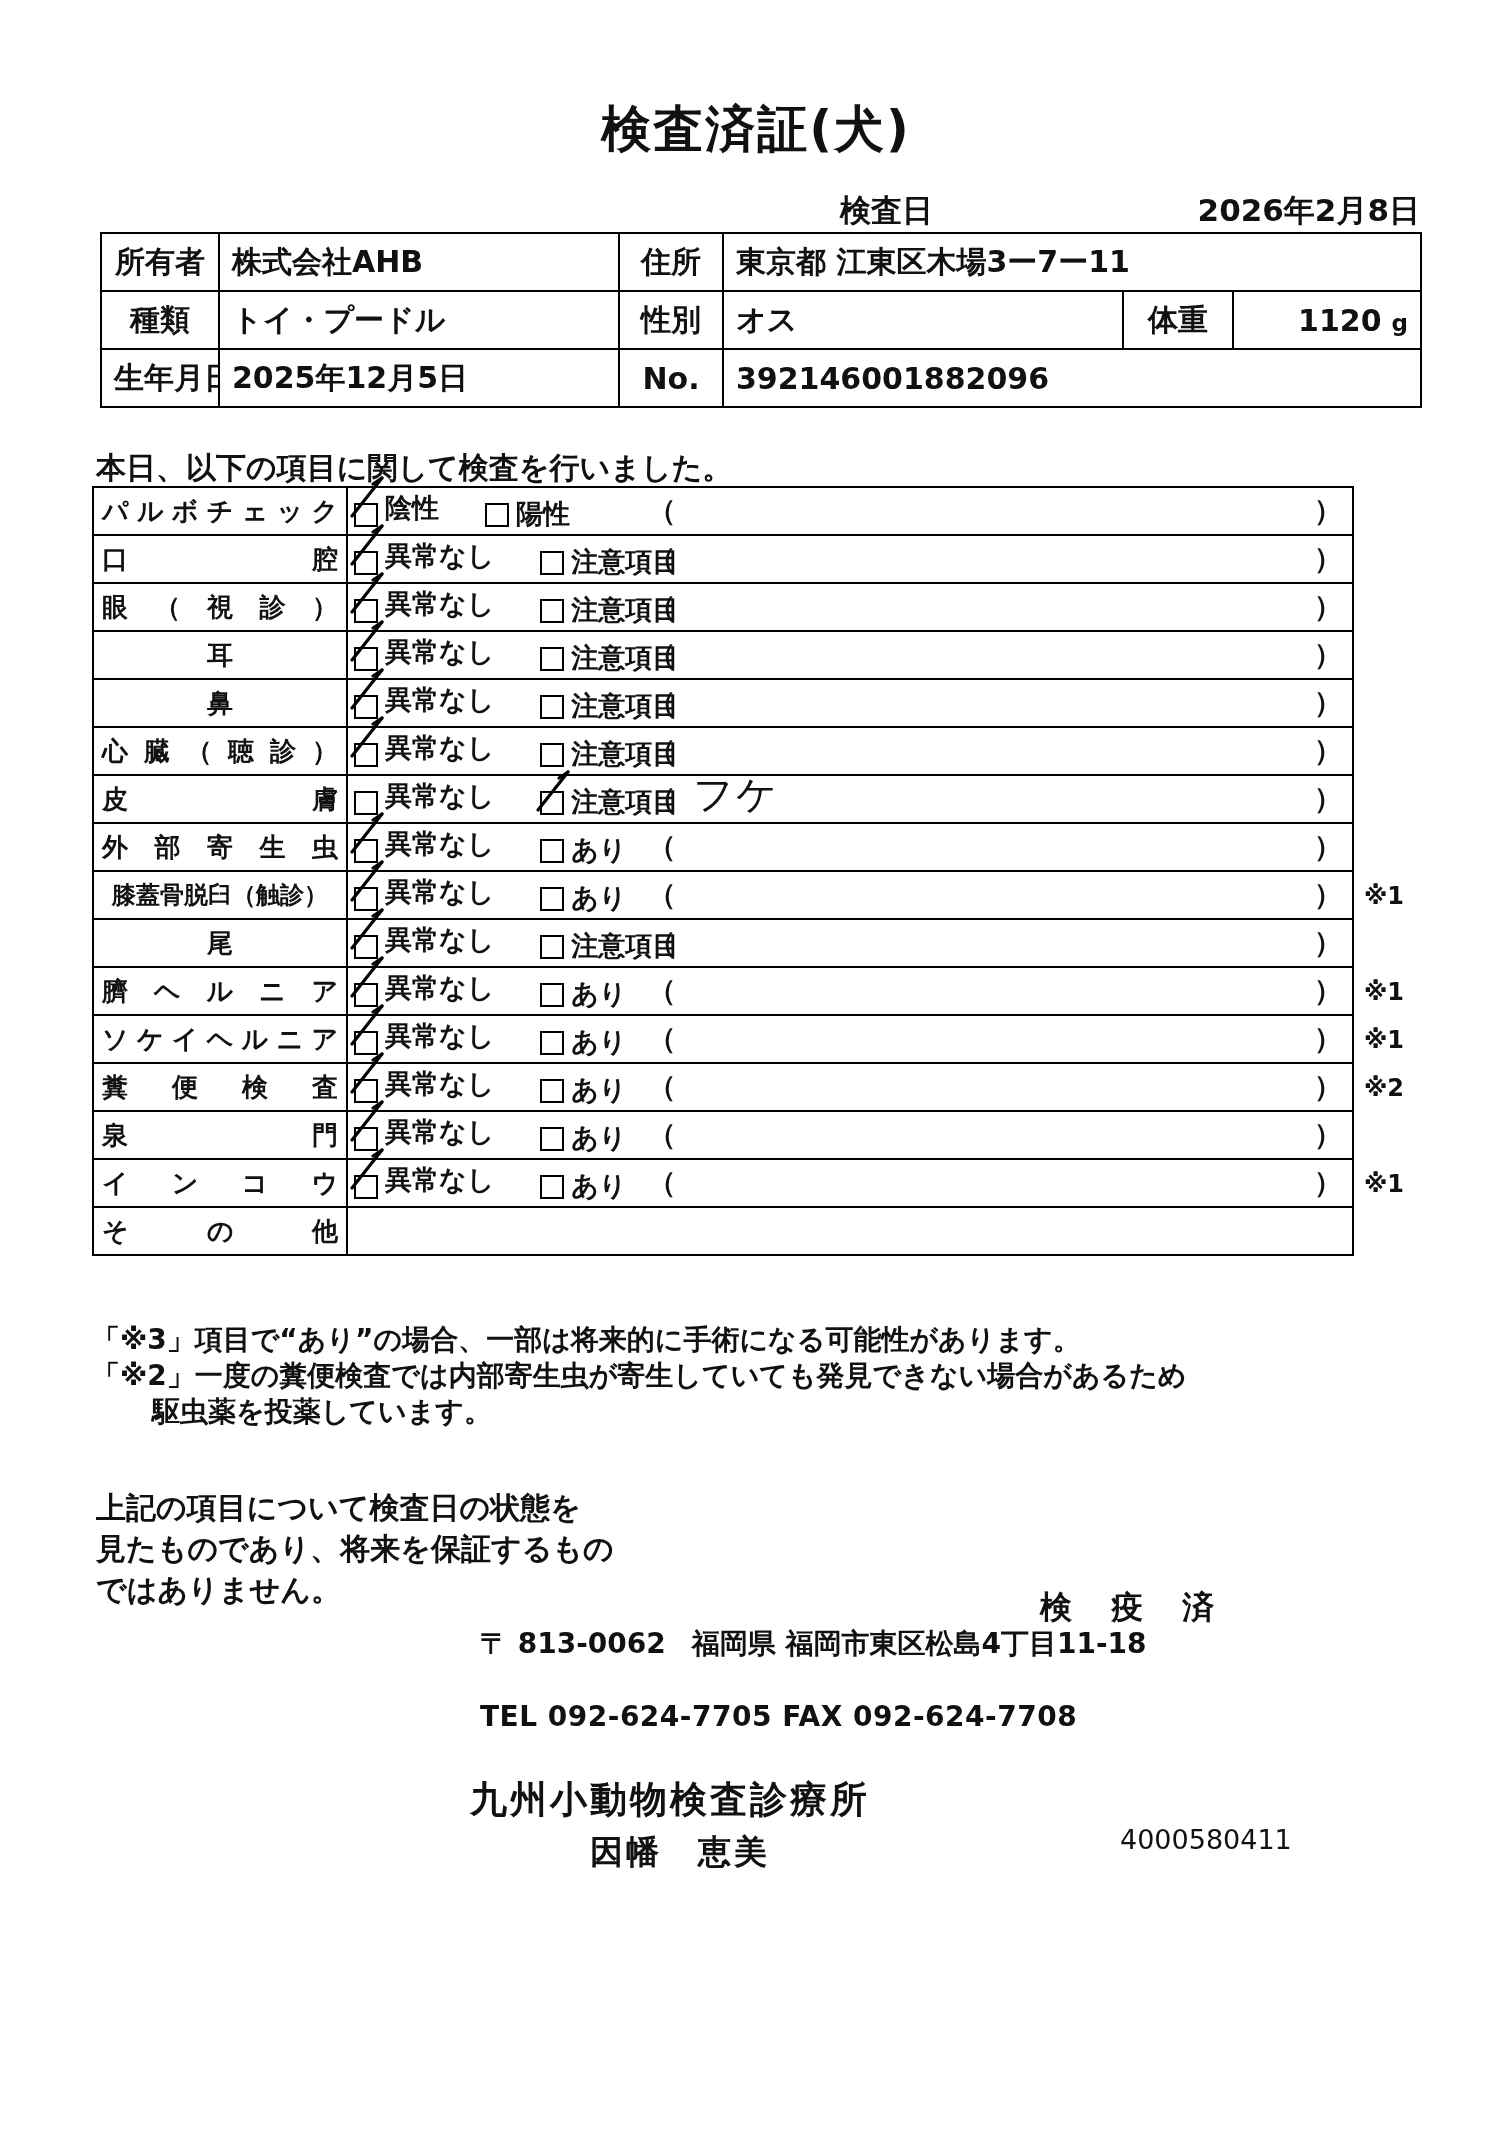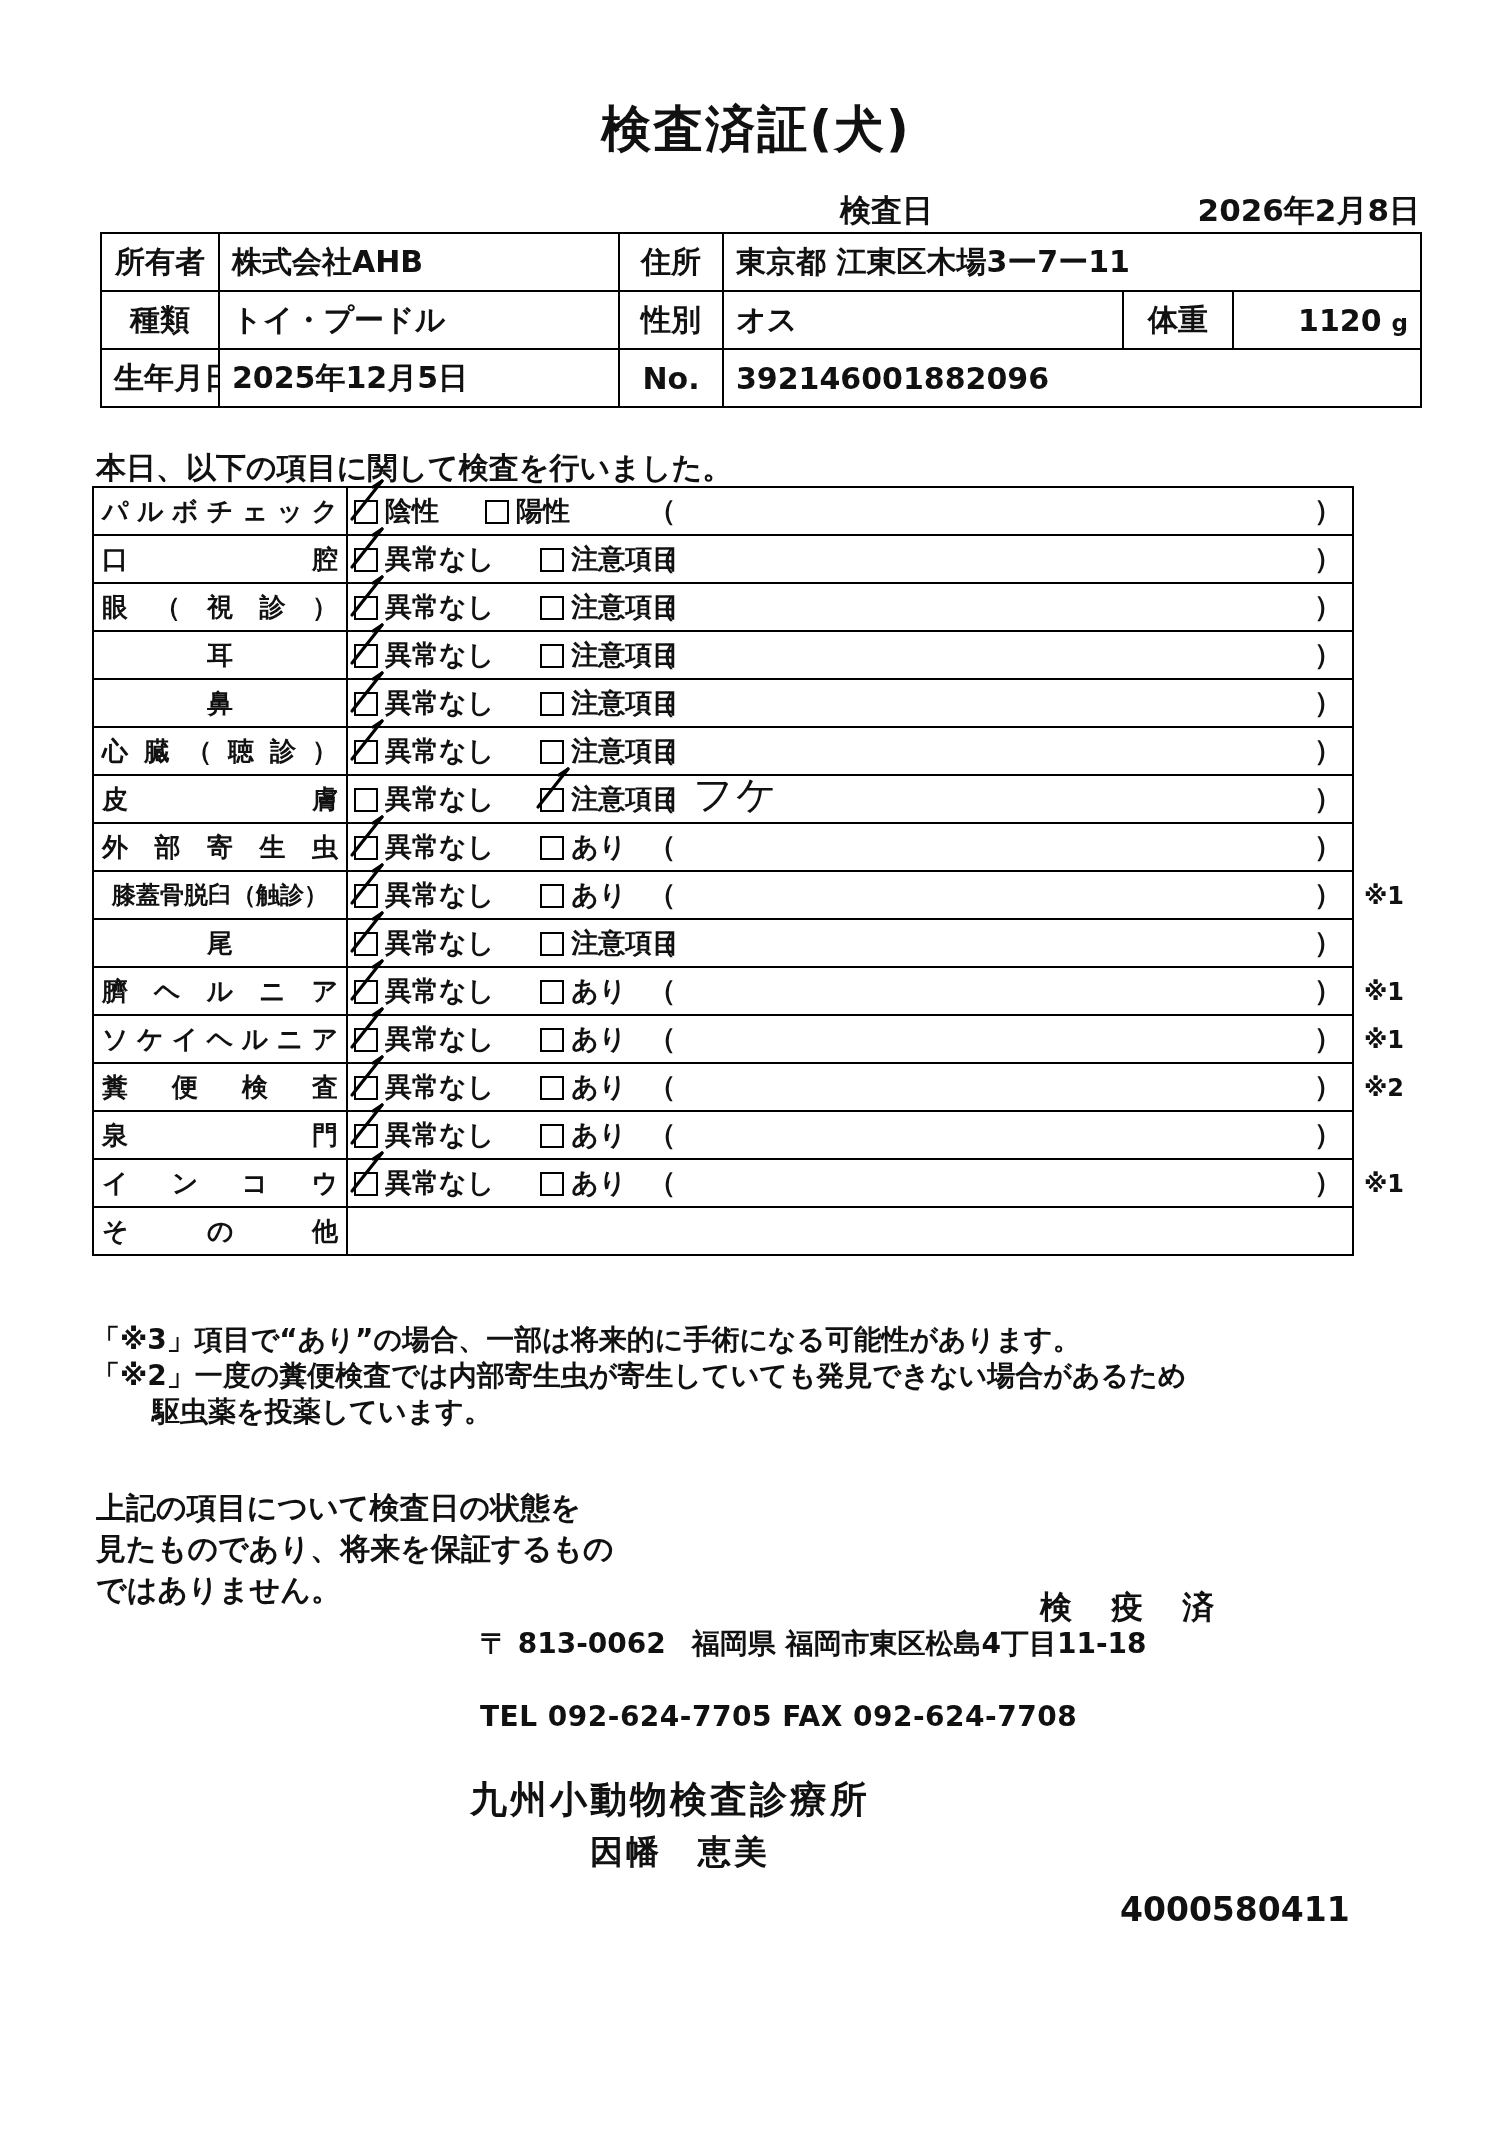--- a/index.html
+++ b/index.html
@@ -53,21 +53,21 @@
     border:2px solid #000;height:46px;padding:0;vertical-align:middle;
     font-size:27px;font-weight:700;white-space:nowrap;
   }
   td.c-name{
     width:236px;padding:0 8px;font-size:26px;
     text-align:justify;text-align-last:justify;position:relative;
   }
   td.c-name.plain{text-align:center;text-align-last:center;}
   td.c-opts{padding-left:6px;position:relative;}
   .opt{display:inline-flex;align-items:center;position:relative;}
-  .opt.o1{margin-left:0;}
+  .opt.o1{margin-left:0;align-items:flex-end;}
   .opt.o2{margin-left:46px;}
   .box{
     display:inline-block;width:20px;height:20px;border:2.5px solid #000;
     margin-right:7px;position:relative;top:1px;flex:none;
   }
   
   .tick{position:absolute;left:-6px;top:-16px;width:46px;height:46px;pointer-events:none;}
   .paren-open{position:absolute;left:300px;top:50%;transform:translateY(-50%);font-size:28px;font-weight:700;}
   .paren-close{position:absolute;right:10px;top:50%;transform:translateY(-50%);font-size:28px;font-weight:700;}
   .hand-note{
@@ -95,21 +95,21 @@
     letter-spacing:14px;
     margin-top:46px;
   }
 
   
   .clinic-addr{position:absolute;left:480px;top:1625px;font-size:28px;font-weight:700;}
   .clinic-addr .zip{margin-right:26px;}
   .clinic-tel{position:absolute;left:480px;top:1700px;font-size:28px;font-weight:700;letter-spacing:.5px;}
   .clinic-name{position:absolute;left:470px;top:1775px;font-size:37px;font-weight:700;letter-spacing:3px;}
   .clinic-person{position:absolute;left:470px;top:1830px;width:420px;text-align:center;font-size:33px;font-weight:700;letter-spacing:3px;}
-  .serial{position:absolute;left:1120px;top:1890px;font-size:33px;font-weight:700;}
+  .serial{position:absolute;left:1120px;top:1824px;font-size:27px;font-weight:400;}
 </style>
 </head>
 <body>
 
 <div class="page">
 
   <div class="doc-title">検査済証(犬)</div>
 
   <div class="exam-date-row">
     <span class="exam-date-label">検査日</span>

